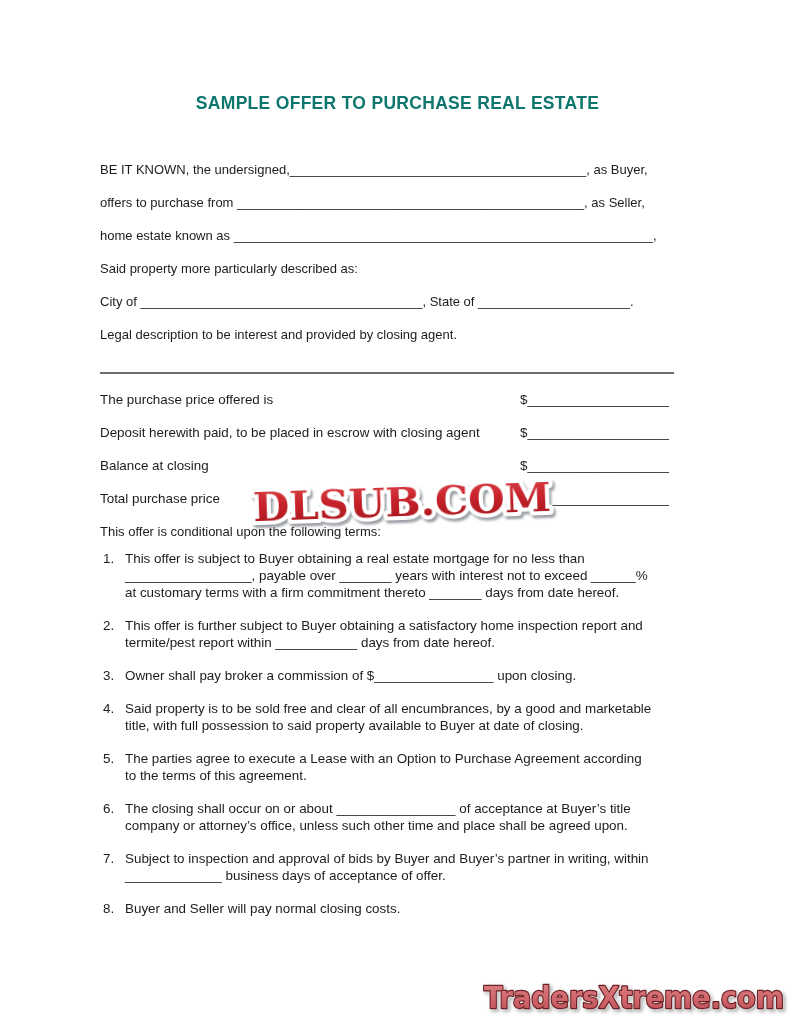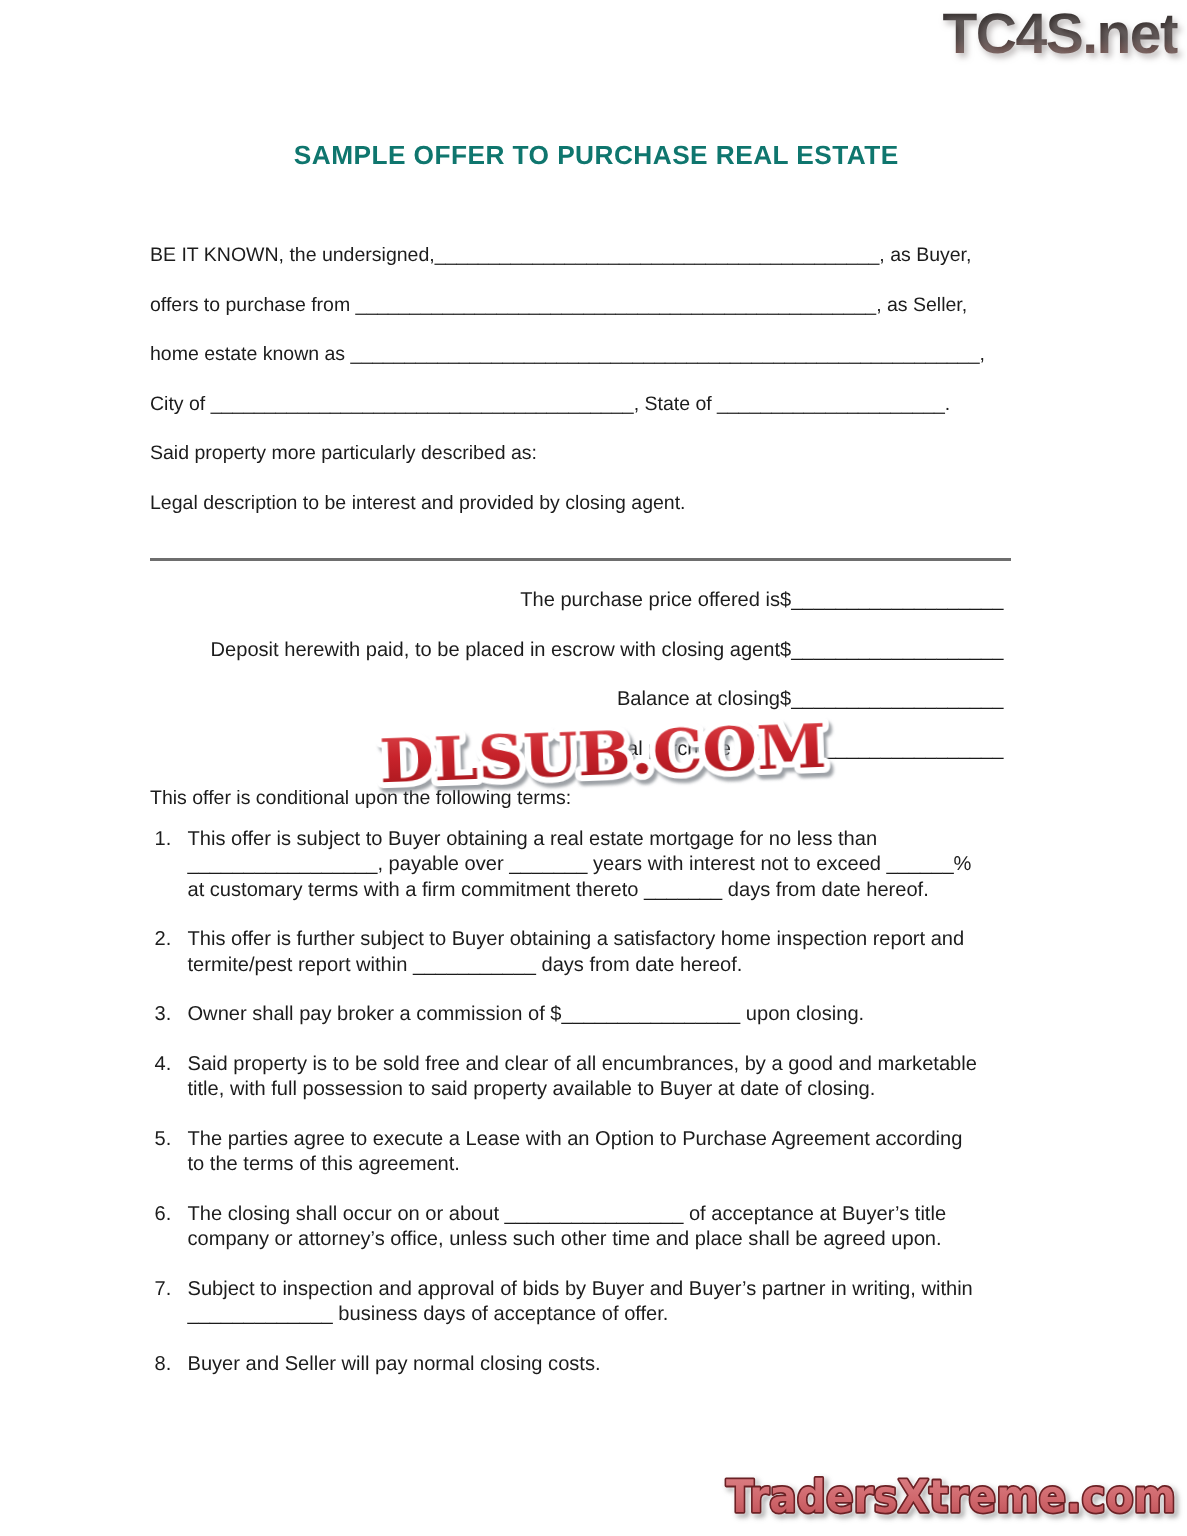--- a/index.html
+++ b/index.html
@@ -29,49 +29,48 @@
     line-height:20px;color:#0f766e;
   }
   .intro{margin-top:40px;}
   .line33{line-height:33px;font-size:13px;white-space:nowrap;}
   .legal-rule{
     margin-top:21px;margin-bottom:9px;
     width:574px;height:0;
     border-top:2px solid #6e6e6e;
   }
   .price-row{display:flex;line-height:33px;font-size:13.4px;}
-  .price-label{flex:none;width:420px;text-align:right;}
+  .price-label{flex:none;width:420px;}
   .price-amount{flex:none;white-space:nowrap;}
   .terms{margin-top:2px;}
   .term-item{display:flex;margin-bottom:16px;font-size:13.4px;line-height:17px;}
   .term-number{flex:none;width:22px;padding-left:3px;}
   .term-text{flex:none;width:592px;white-space:pre-wrap;}
   
   .dlsub{position:absolute;left:246px;top:471px;width:312px;height:64px;}
   .txtreme{position:absolute;left:476px;top:975px;width:316px;height:46px;}
   svg text{font-family:"DejaVu Serif", serif;}
   svg .rounded{font-family:"DejaVu Sans", sans-serif;}
 </style>
 </head>
 <body>
 
 <div class="page">
 
-  <div class="tc4s-logo">TC4S.net</div>
 
   <div class="content">
 
     <div class="doc-title">SAMPLE OFFER TO PURCHASE REAL ESTATE</div>
 
     <div class="intro">
       <div class="line33">BE IT KNOWN, the undersigned,_________________________________________, as Buyer,</div>
       <div class="line33">offers to purchase from ________________________________________________, as Seller,</div>
       <div class="line33">home estate known as __________________________________________________________,</div>
+      <div class="line33">Said property more particularly described as:</div>
       <div class="line33">City of _______________________________________, State of _____________________.</div>
-      <div class="line33">Said property more particularly described as:</div>
       <div class="line33">Legal description to be interest and provided by closing agent.</div>
     </div>
 
     <div class="legal-rule"></div>
 
     <div>
       <div class="price-row">
         <span class="price-label">The purchase price offered is</span>
         <span class="price-amount">$___________________</span>
       </div>

